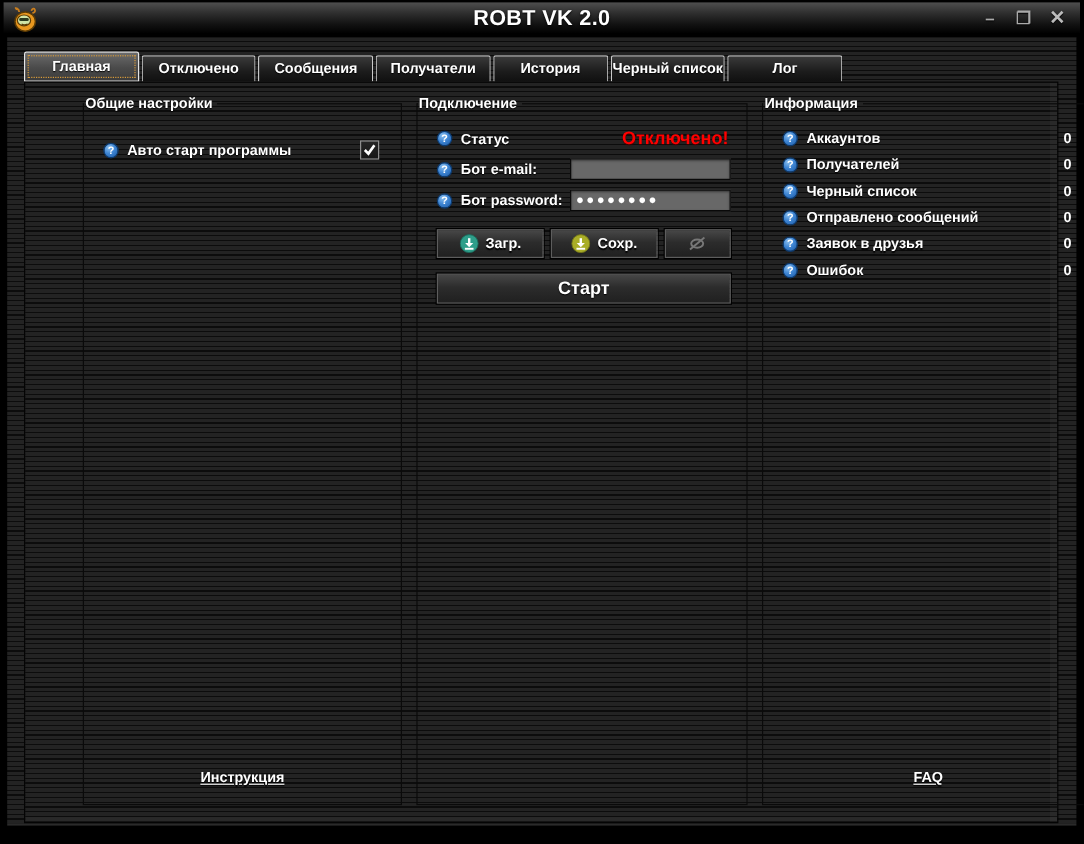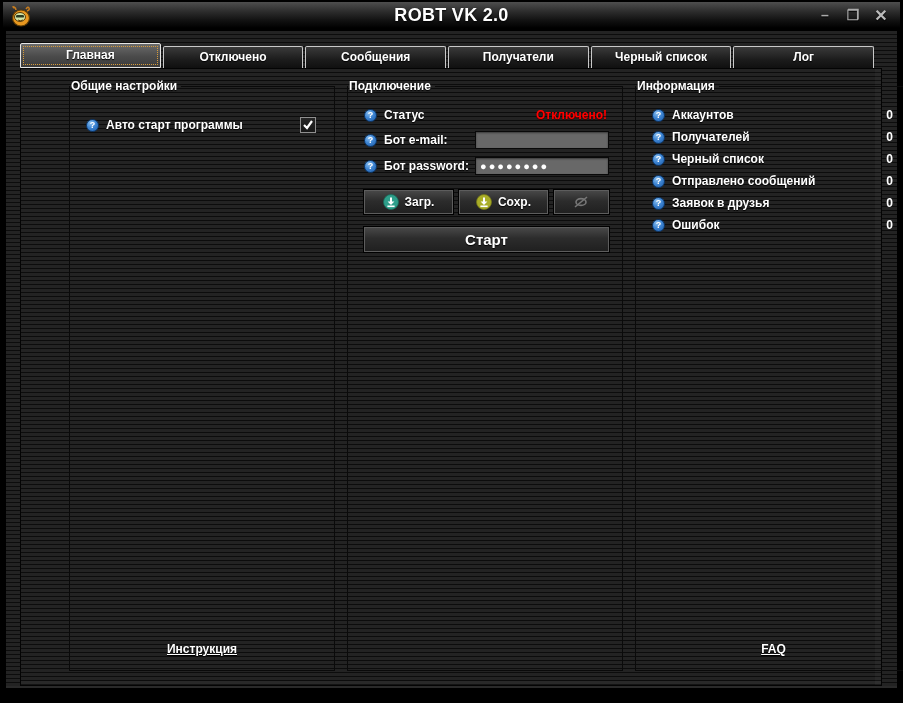--- a/index.html
+++ b/index.html
@@ -36,21 +36,21 @@
   
   .app-body {
     position:absolute; left:6px; top:30px; width:891px; height:658px;
     background:repeating-linear-gradient(180deg,#232323 0px,#232323 3px,#0c0c0c 3px,#0c0c0c 4px);
     border-top:1px solid #000;
     border-bottom:2px solid #2a2a2a;
   }
 
   
   .tabs {
-    position:absolute; left:14px; top:13px; width:854px; height:24px;
+    position:absolute; left:14px; top:13px; width:682px; height:24px;
     display:flex; gap:2px; align-items:flex-end;
   }
   .tab {
     flex:1; height:22px; line-height:20px; text-align:center;
     color:#fff; font-weight:bold; font-size:12px;
     background:linear-gradient(180deg,#3a3a3a,#1c1c1c 60%,#101010);
     border:1px solid #c9c9c9; border-bottom:none;
     border-radius:2px 2px 0 0;
     text-shadow:0 1px 1px #000;
     position:relative; cursor:default;
@@ -110,21 +110,21 @@
   }
 
   
   .field {
     margin-left:auto; width:134px; height:18px;
     background:#686868; border:1px solid #090909;
     box-shadow:inset 0 1px 2px rgba(0,0,0,0.45);
     color:#fff; font-weight:bold; font-size:11px; letter-spacing:2px;
     padding:0 4px; outline:none; font-family:"Liberation Sans", sans-serif;
   }
-  .status-value { margin-left:auto; color:#f00; font-weight:bold; font-size:12px; margin-right:2px; text-shadow:0 1px 1px #400; }
+  .status-value { margin-left:auto; color:#f00; font-weight:bold; font-size:15px; margin-right:2px; text-shadow:0 1px 1px #400; }
 
   
   .btn {
     background:linear-gradient(180deg,#474747,#2c2c2c 45%,#202020);
     border:1px solid #5d5d5d;
     box-shadow:0 0 0 1px #000;
     color:#fff; font-weight:bold; font-size:12px;
     display:flex; align-items:center; justify-content:center; gap:6px;
     height:24px; cursor:default; text-shadow:0 1px 1px #000;text-align:right;
   }
@@ -164,20 +164,21 @@
   </div>
 </div>
 
 <div class="app-body">
 
   <div class="tabs">
     <div class="tab active">Главная</div>
     <div class="tab">Отключено</div>
     <div class="tab">Сообщения</div>
     <div class="tab">Получатели</div>
+    <div class="tab">История</div>
     <div class="tab">Черный список</div>
     <div class="tab">Лог</div>
   </div>
 
   <div class="tab-page">
 
     <fieldset class="fs-general">
       <legend>Общие настройки</legend>
       <div class="content">
         <div class="row gen-row">

